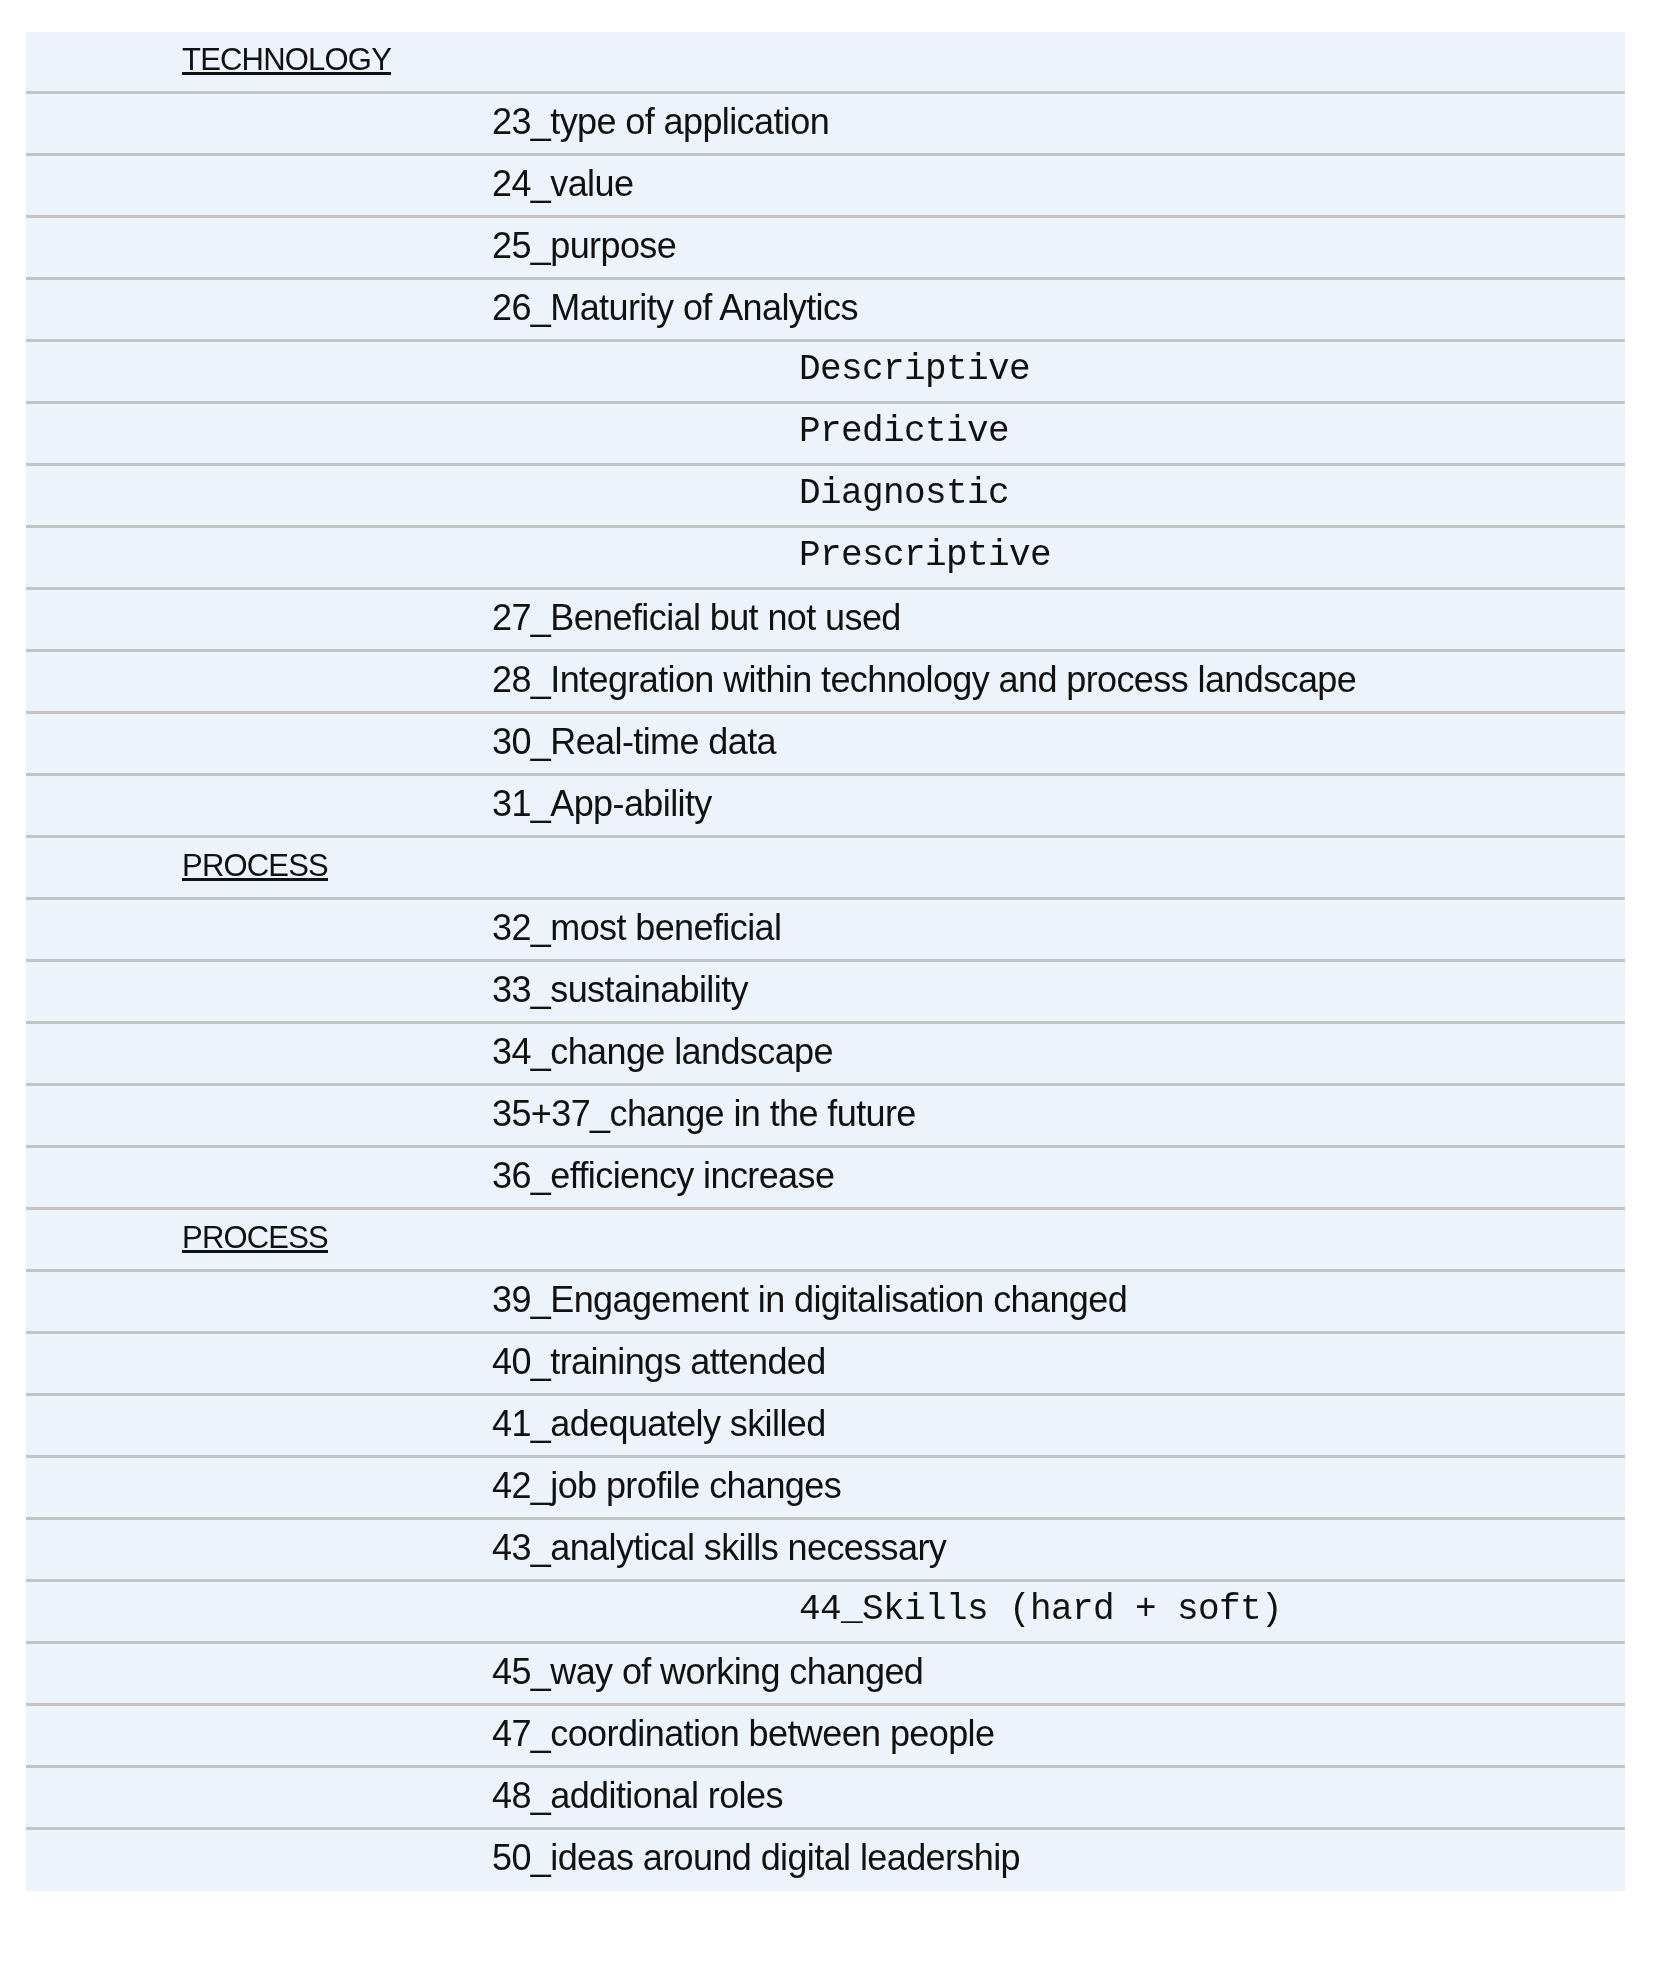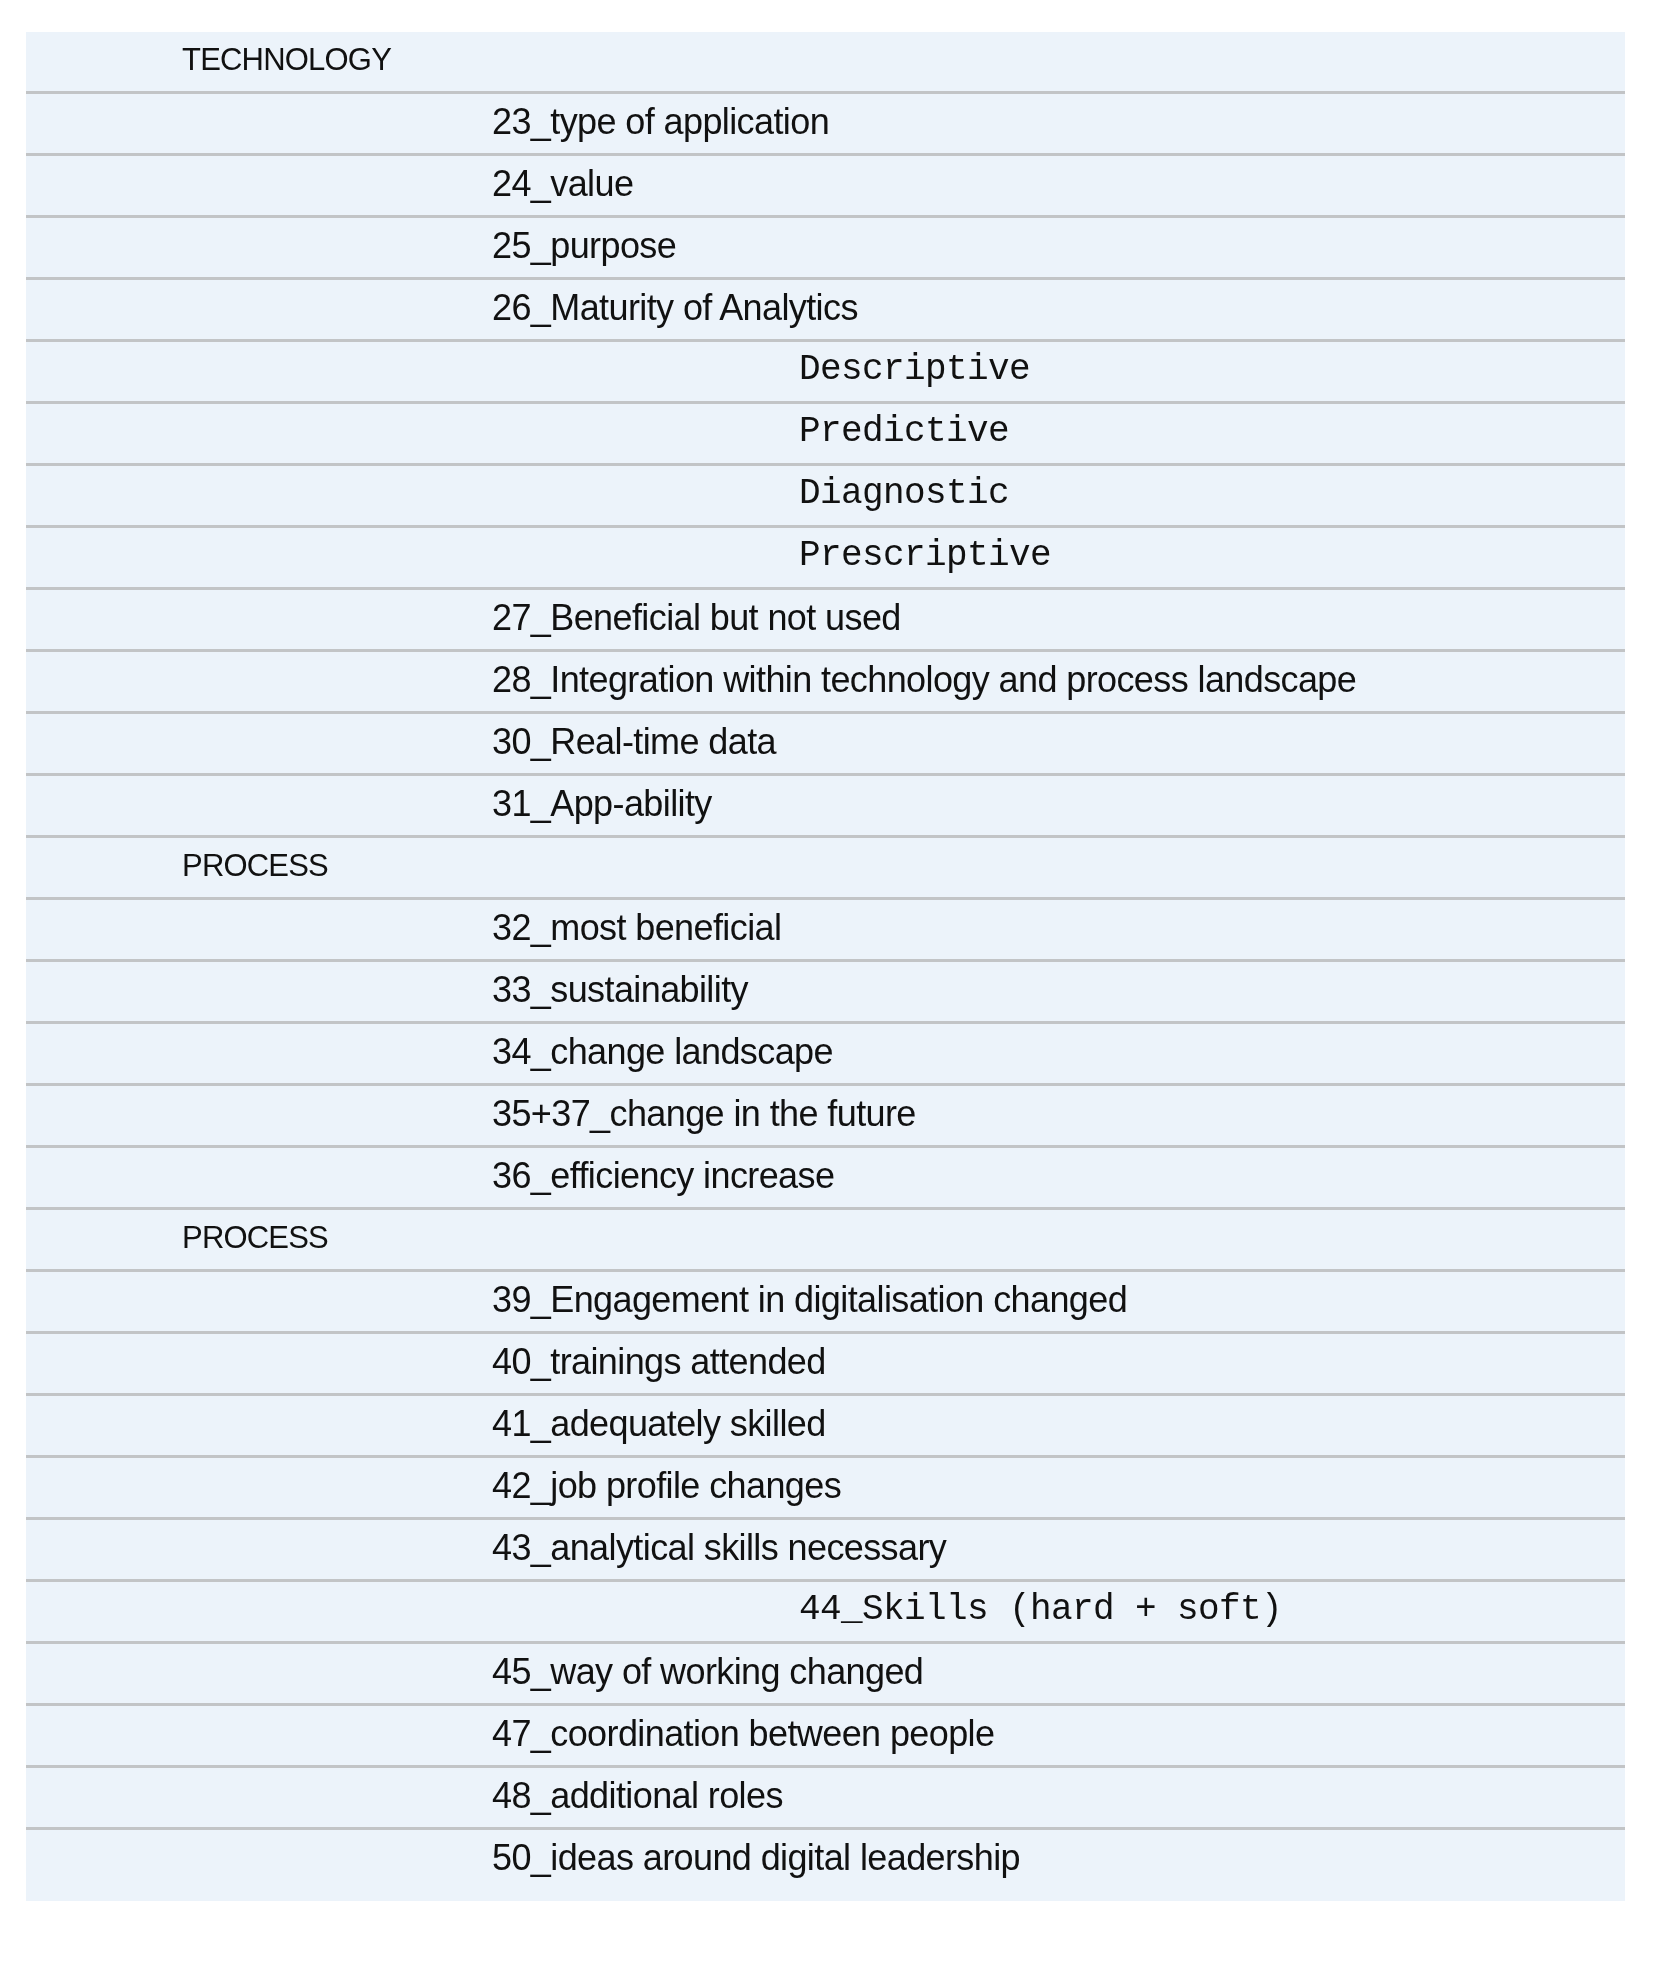--- a/index.html
+++ b/index.html
@@ -22,33 +22,33 @@
       background: #ECF3FA;
     }
     .row {
       position: relative;
       height: 59px;
       border-bottom: 3px solid #C2C4C6;
       box-sizing: content-box;
     }
     .row:last-child {
       border-bottom: none;
-      height: 71px;
+      height: 61px;
     }
     .cell {
       position: absolute;
       top: 0;
       height: 59px;
       line-height: 56px;
       font-size: 36px;
       color: #111111;
       white-space: nowrap;
       letter-spacing: -0.6px;
     }
-    .lvl-1 { left: 156px; font-size: 31px; letter-spacing: -0.8px; }
+    .lvl-1 { left: 156px; font-size: 31px; letter-spacing: -0.8px; text-decoration: underline; }
     .lvl-2 { left: 466px; }
     .lvl-3 { left: 773px; font-family: Liberation Mono, monospace; }
   </style>
 </head>
 <body>
 
 <div class="table">
   <div class="row">
       <span class="cell lvl-1">TECHNOLOGY</span>
     </div>

